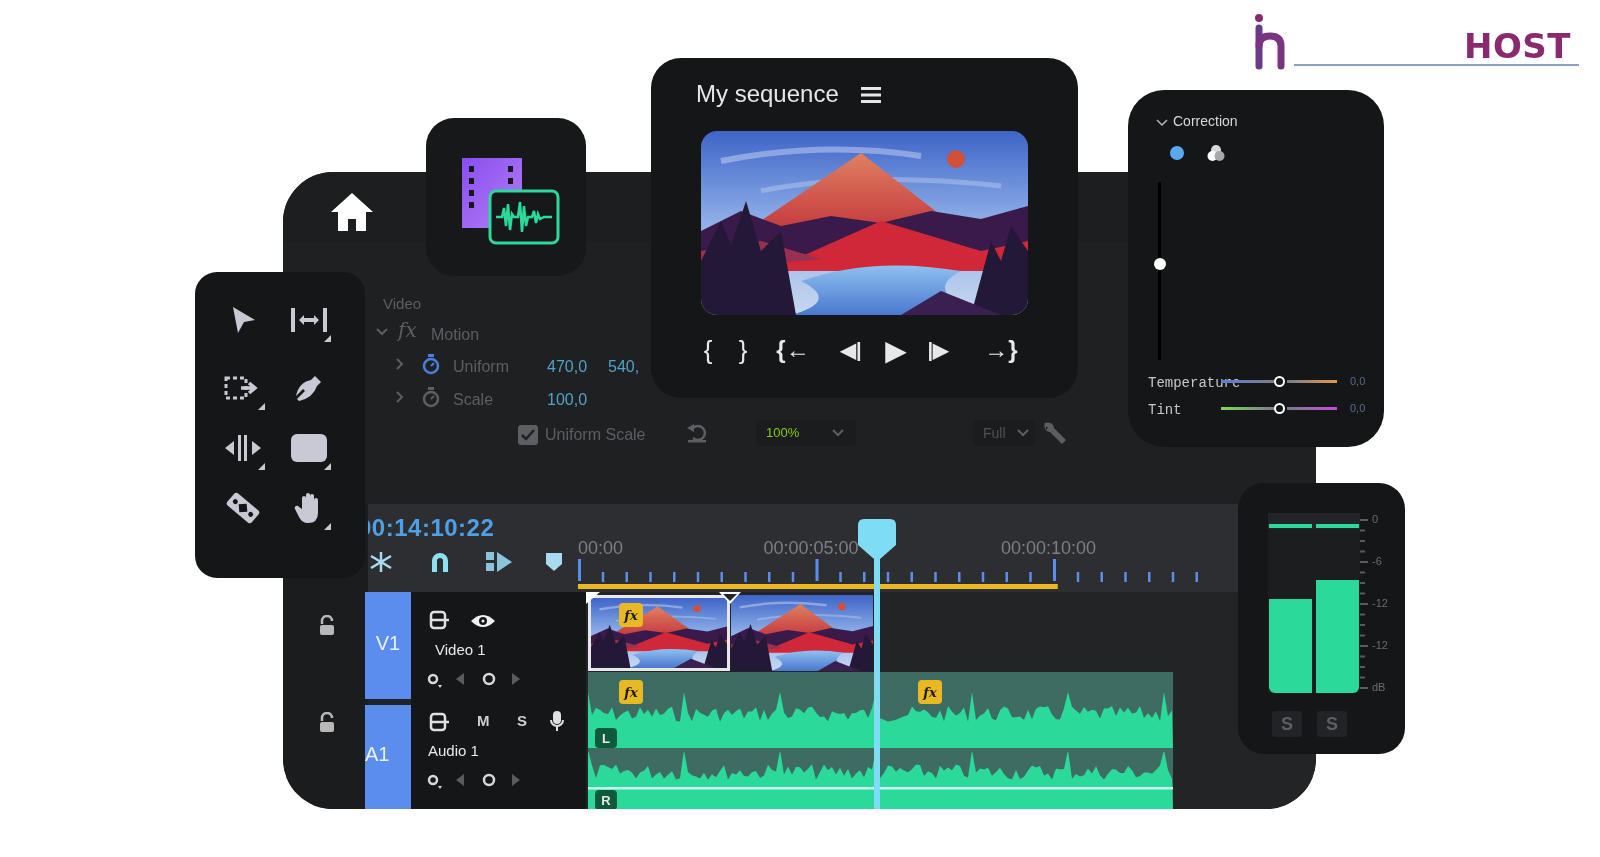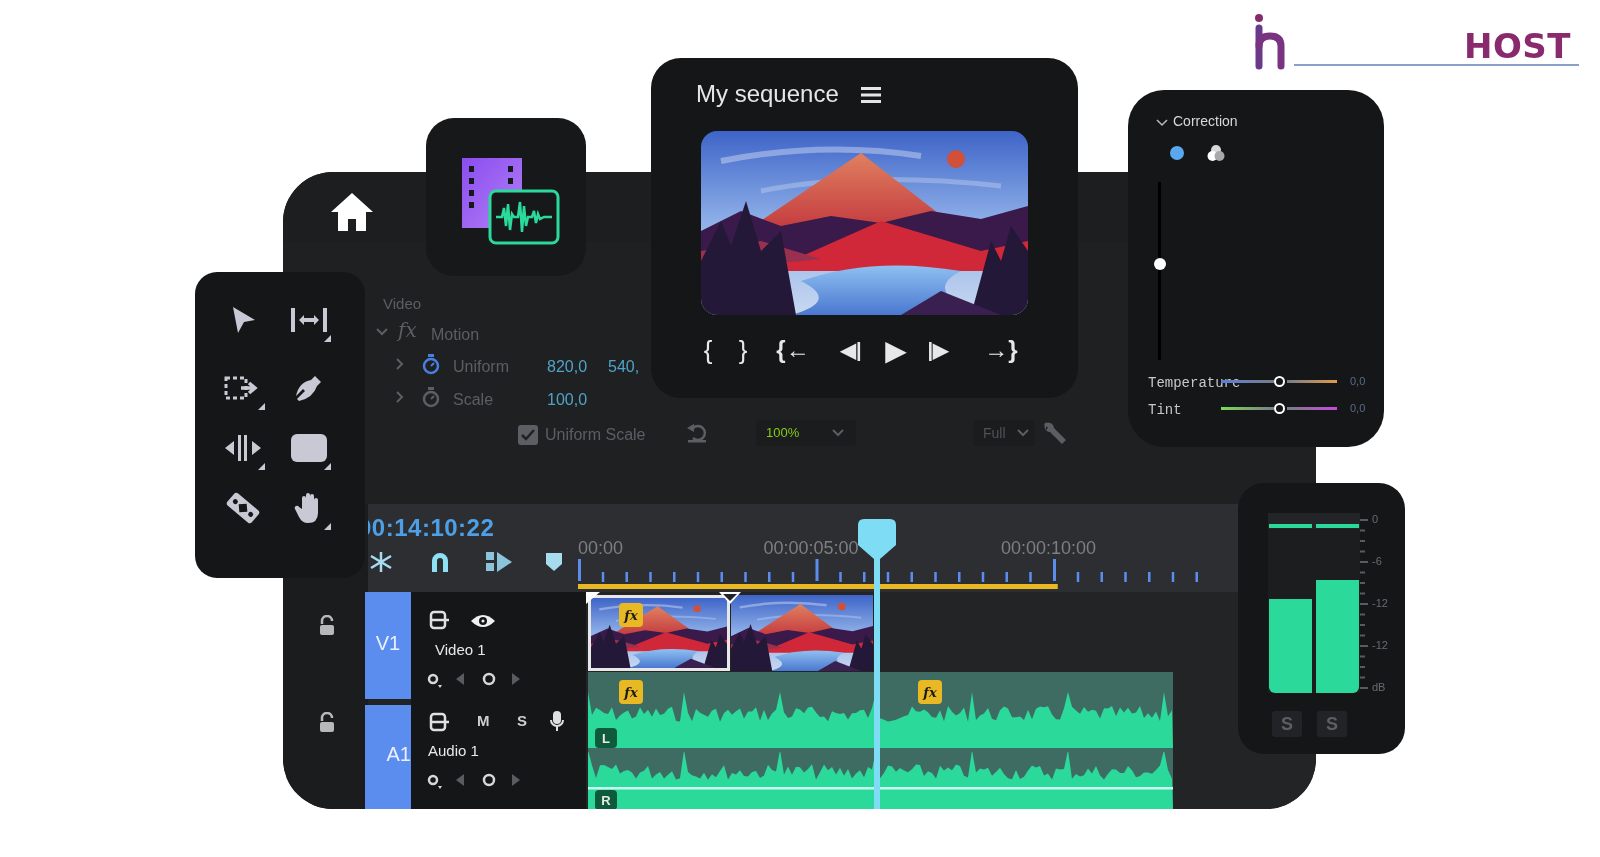--- a/index.html
+++ b/index.html
@@ -87,21 +87,21 @@
 
     <svg class="abs" style="left:112px;top:115px;width:10px;height:14px;" viewBox="0 0 10 14">
         <path d="M2 2 L7 7 L2 12" stroke="#5b5e63" stroke-width="2" fill="none"></path>
       </svg>
     <svg class="abs" style="left:138px;top:111px;width:20px;height:22px;" viewBox="0 0 20 22">
         <circle cx="10" cy="13" r="7" stroke="#4a7fe0" stroke-width="2.5" fill="none"></circle>
         <rect x="7" y="1" width="6" height="3" fill="#4a7fe0"></rect>
         <path d="M10 13 L13 10" stroke="#4a7fe0" stroke-width="2"></path>
       </svg>
     <div class="abs ec-text" style="left:170px;top:116px;">Uniform</div>
-    <div class="abs ec-val" style="left:264px;top:116px;">820,0</div>
+    <div class="abs ec-val" style="left:264px;top:116px;">470,0</div>
     <div class="abs ec-val" style="left:325px;top:116px;">540,</div>
 
     <svg class="abs" style="left:112px;top:148px;width:10px;height:14px;" viewBox="0 0 10 14">
         <path d="M2 2 L7 7 L2 12" stroke="#5b5e63" stroke-width="2" fill="none"></path>
       </svg>
     <svg class="abs" style="left:138px;top:144px;width:20px;height:22px;" viewBox="0 0 20 22">
         <circle cx="10" cy="13" r="7" stroke="#5b5e63" stroke-width="2.5" fill="none"></circle>
         <rect x="7" y="1" width="6" height="3" fill="#5b5e63"></rect>
         <path d="M10 13 L13 10" stroke="#5b5e63" stroke-width="2"></path>
       </svg>
@@ -198,21 +198,21 @@
     </svg>
   <svg class="abs" style="left:35px;top:540px;width:18px;height:22px;" viewBox="0 0 18 22">
       <path d="M4 9 V6 A5 5 0 0 1 14 6" stroke="#b8b8b8" stroke-width="2.5" fill="none"></path>
       <rect x="2" y="10" width="14" height="10" rx="2" fill="#b8b8b8"></rect>
     </svg>
 
   <div class="abs" style="left:82px;top:420px;width:46px;height:107px;background:#5b8def;">
     <div style="color:#e9f0ff;font-size:20px;text-align:center;margin-top:40px;">V1</div>
   </div>
   <div class="abs" style="left:82px;top:533px;width:46px;height:104px;background:#5b8def;">
-    <div style="color:#e9f0ff;font-size:20px;text-align:right;margin-top:38px;">A1</div>
+    <div style="color:#e9f0ff;font-size:20px;text-align:left;margin-top:38px;">A1</div>
   </div>
 
   <div class="abs" style="left:128px;top:420px;width:175px;height:217px;background:#151618;">
 
     <svg class="abs" style="left:18px;top:18px;width:22px;height:20px;" viewBox="0 0 22 20">
         <rect x="2" y="2" width="14" height="16" rx="3" stroke="#e0e0e0" stroke-width="2.5" fill="none"></rect>
         <path d="M2 10 H20" stroke="#e0e0e0" stroke-width="2.5"></path>
       </svg>
     <svg class="abs" style="left:59px;top:20px;width:26px;height:18px;" viewBox="0 0 26 18">
         <path d="M1 9 Q13 -3 25 9 Q13 21 1 9 Z" fill="#f0f0f0"></path>

